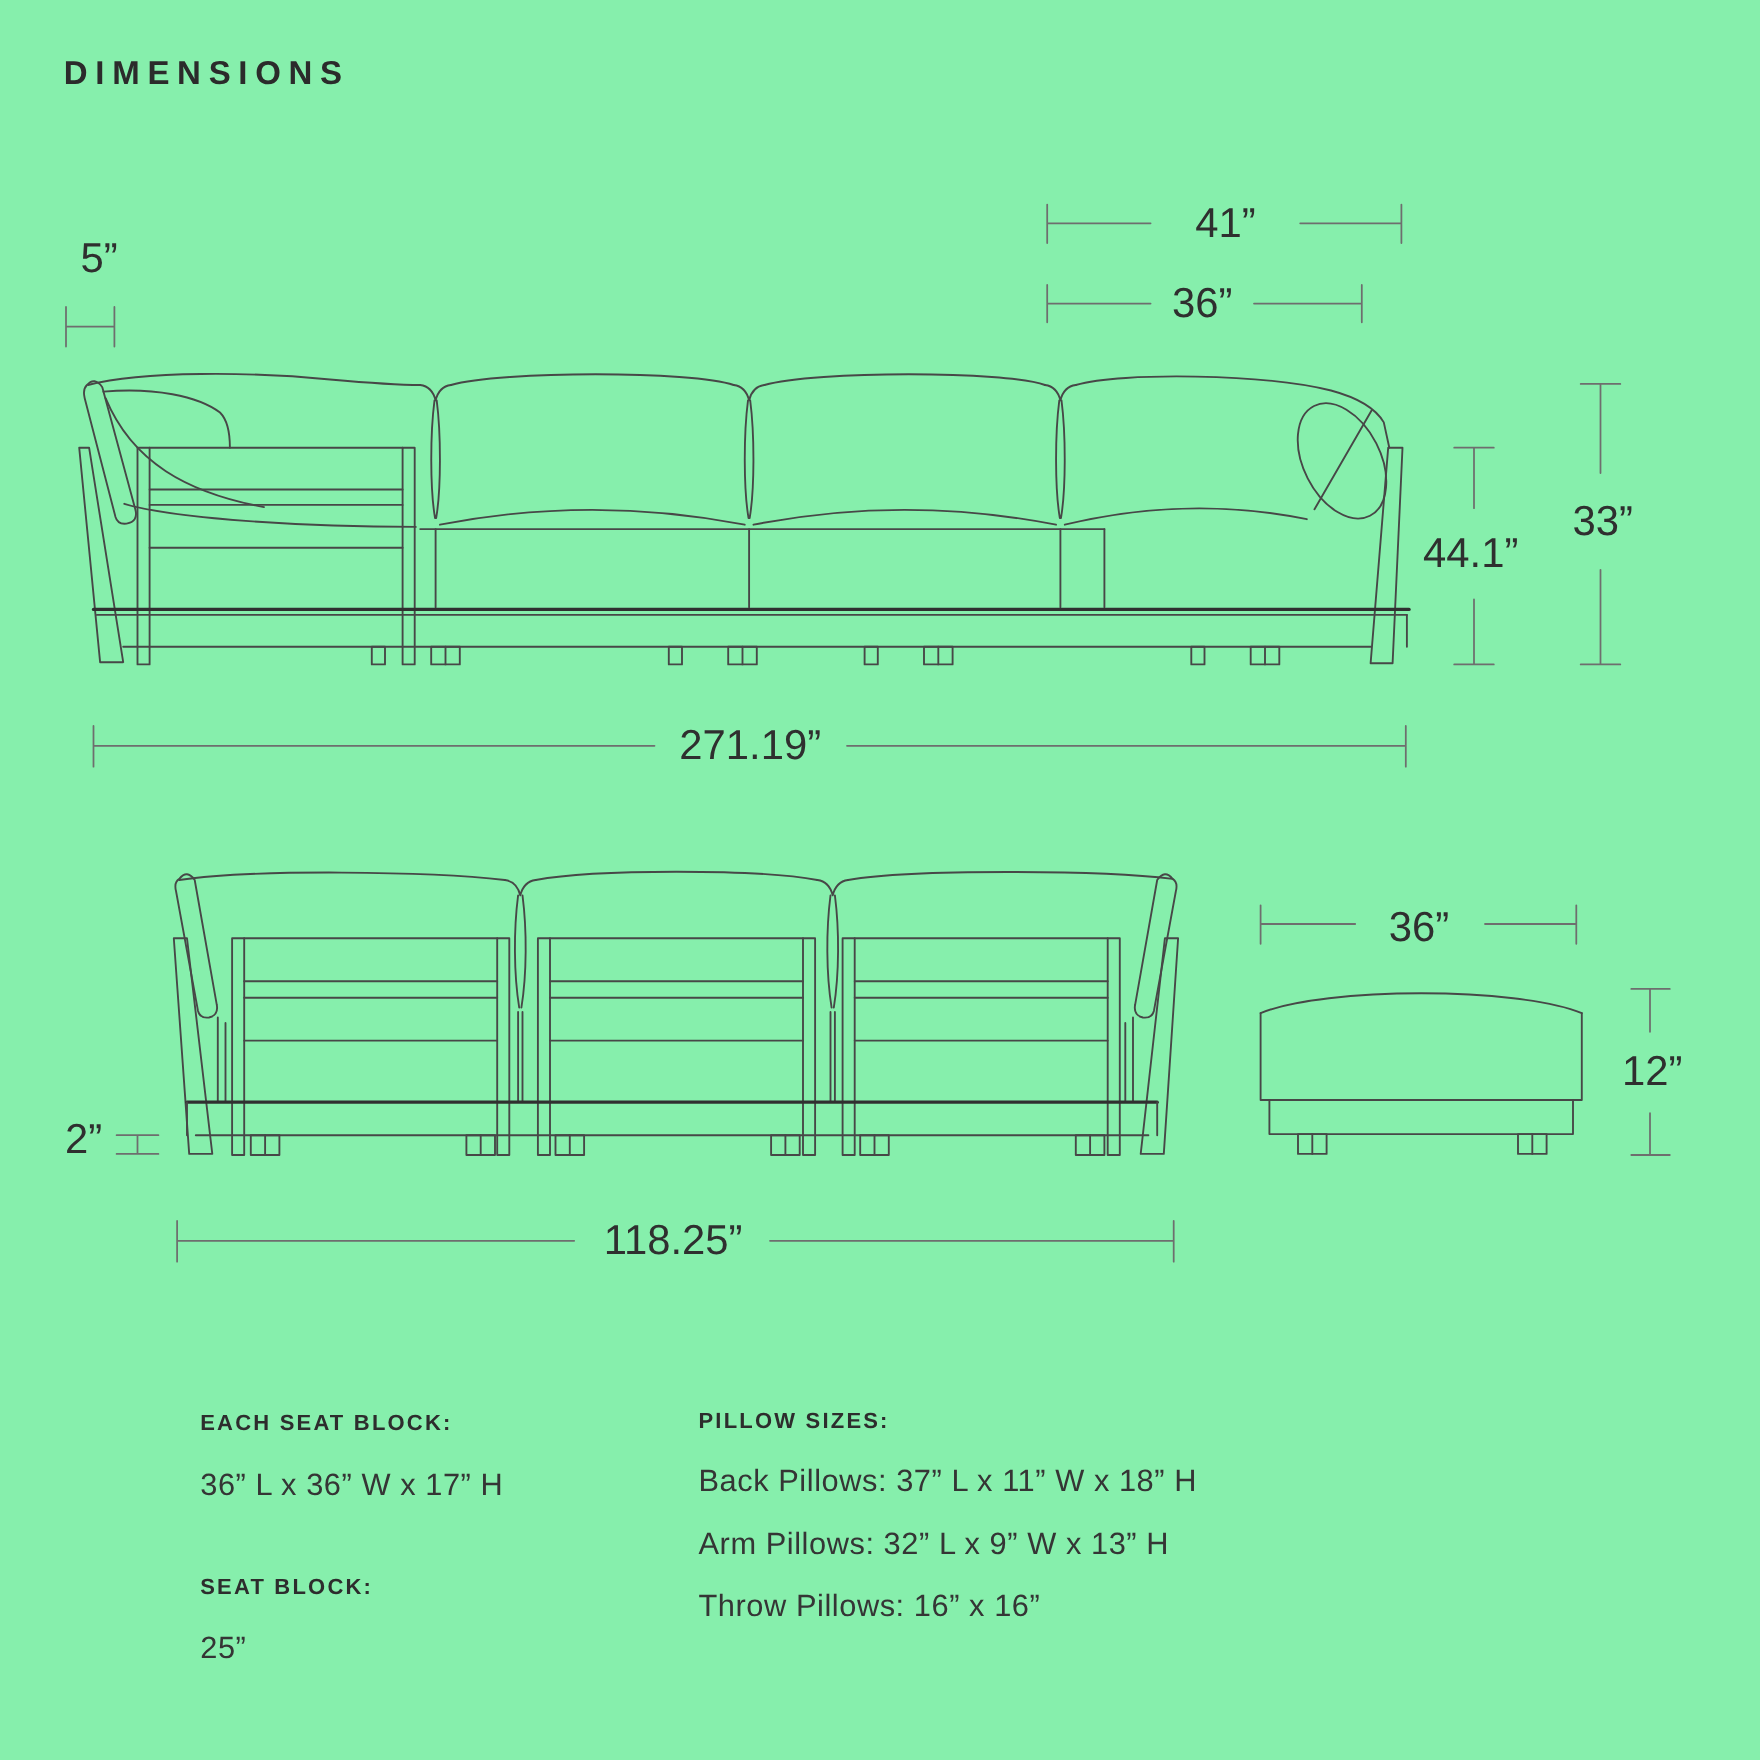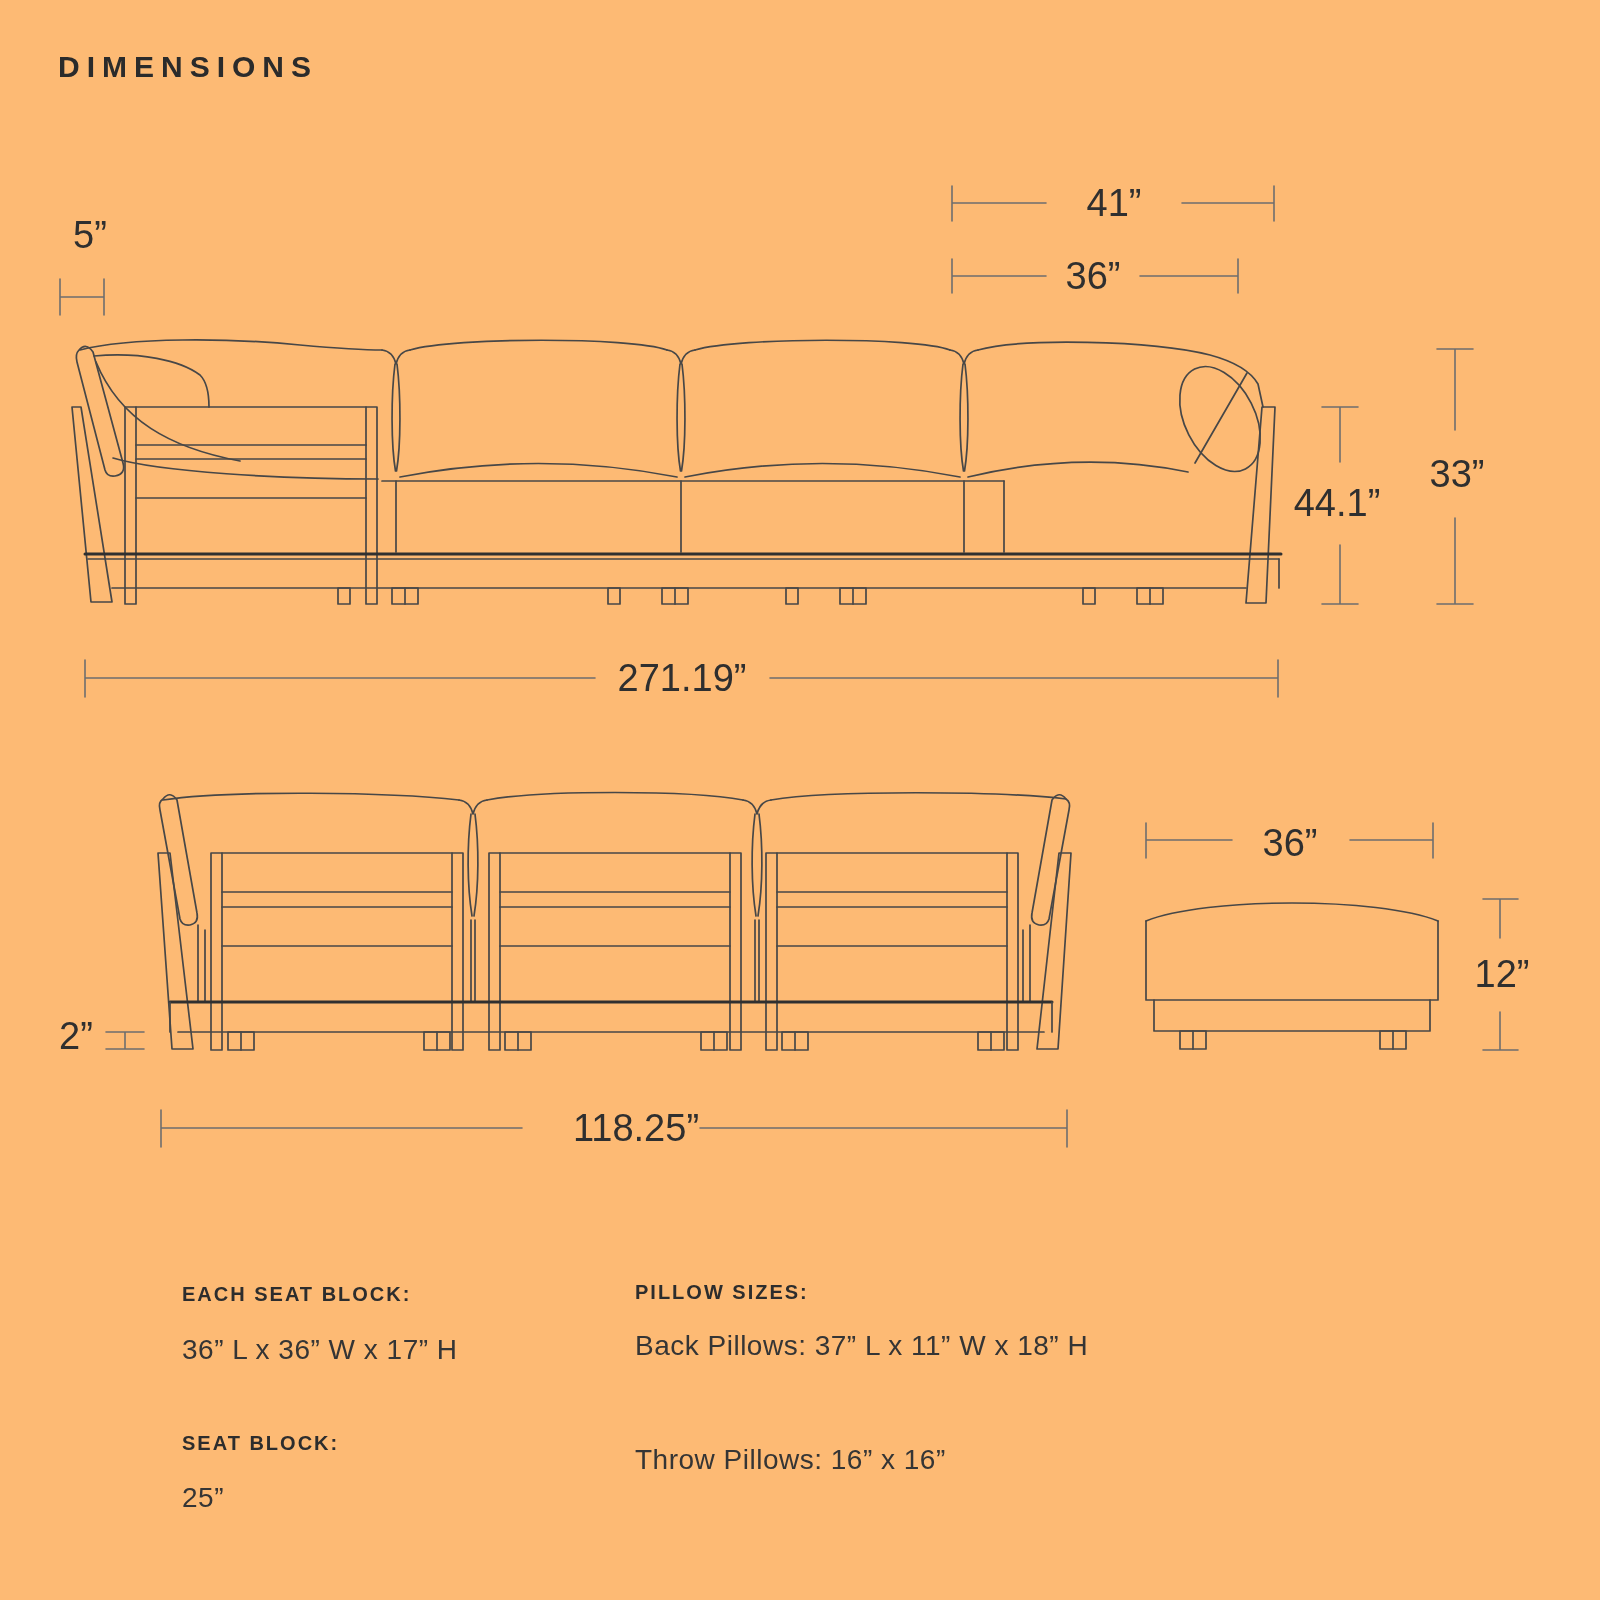--- a/index.html
+++ b/index.html
@@ -1,17 +1,17 @@
 <!DOCTYPE html>
 <html><head>
 <meta charset="utf-8">
 <style>
   html,body{margin:0;padding:0;background:#f1f1ef;}
   .canvas{
-    position:relative;width:1600px;height:1600px;background:#fdba74;
+    position:relative;width:1600px;height:1600px;background:#86efac;
     font-family:"Liberation Sans",sans-serif;color:#2d2d2d;overflow:hidden;
   }
   .title{
     position:absolute;left:58px;top:50px;font-size:30px;font-weight:bold;
     letter-spacing:7px;color:#2b2b2b;white-space:nowrap;
   }
   svg.lines{position:absolute;left:0;top:0;}
   .dim{
     position:absolute;font-size:38px;font-weight:400;color:#2f2f2f;
     text-align:center;white-space:nowrap;line-height:44px;
@@ -182,26 +182,27 @@
     </g>
   </svg>
 
   <div class="dim" style="left:40px;top:213px;width:100px;">5”</div>
   <div class="dim" style="left:1044px;top:181px;width:140px;">41”</div>
   <div class="dim" style="left:1023px;top:254px;width:140px;">36”</div>
   <div class="dim" style="left:1247px;top:481px;width:180px;">44.1”</div>
   <div class="dim" style="left:1387px;top:452px;width:140px;">33”</div>
   <div class="dim" style="left:562px;top:656px;width:240px;">271.19”</div>
   <div class="dim" style="left:26px;top:1014px;width:100px;">2”</div>
-  <div class="dim" style="left:516px;top:1106px;width:240px;">118.25”</div>
+  <div class="dim" style="left:492px;top:1106px;width:240px;">118.25”</div>
   <div class="dim" style="left:1220px;top:821px;width:140px;">36”</div>
   <div class="dim" style="left:1432px;top:952px;width:140px;">12”</div>
 
   <div class="spec-h" style="left:182px;top:1283px;">EACH SEAT BLOCK:</div>
   <div class="spec-v" style="left:182px;top:1334px;">36” L x 36” W x 17” H</div>
   <div class="spec-h" style="left:182px;top:1432px;">SEAT BLOCK:</div>
   <div class="spec-v" style="left:182px;top:1482px;">25”</div>
 
   <div class="spec-h" style="left:635px;top:1281px;text-align:center;">PILLOW SIZES:</div>
   <div class="spec-v" style="left:635px;top:1330px;">Back Pillows: 37” L x 11” W x 18” H</div>
+  <div class="spec-v" style="left:635px;top:1388px;">Arm Pillows: 32” L x 9” W x 13” H</div>
   <div class="spec-v" style="left:635px;top:1444px;">Throw Pillows: 16” x 16”</div>
 
 </div>
 
 </body></html>

